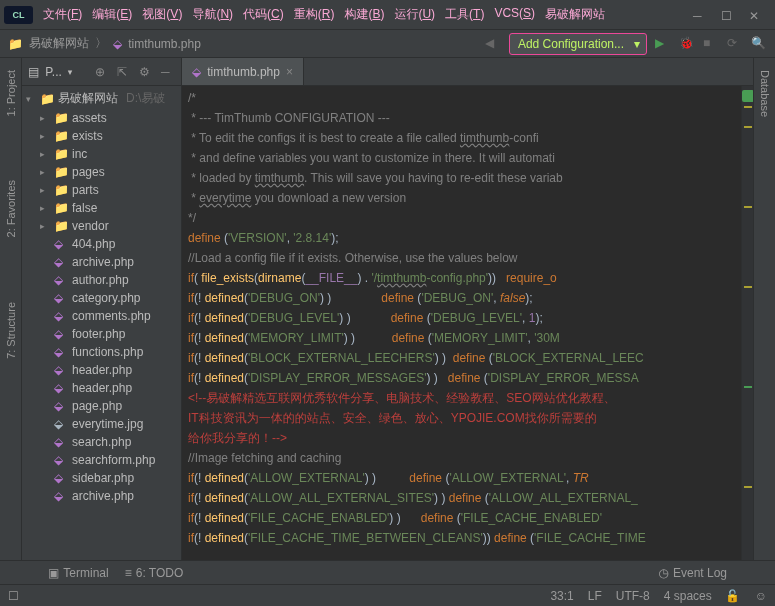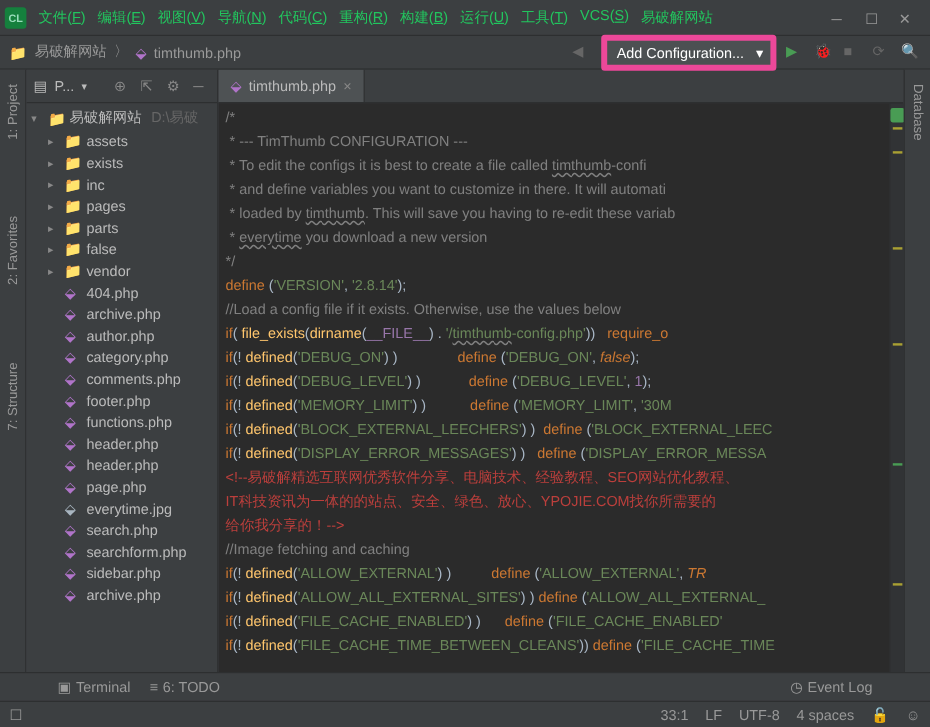--- a/index.html
+++ b/index.html
@@ -1,27 +1,27 @@
 <!DOCTYPE html>
 <html><head>
 <meta charset="utf-8">
 <style>
 *{margin:0;padding:0;box-sizing:border-box;font-family:'Segoe UI',sans-serif;font-size:12px}
 body{background:#3c3f41;color:#bbb;width:775px;height:606px;overflow:hidden;display:flex;flex-direction:column}
 .titlebar{height:30px;background:#3c3f41;display:flex;align-items:center;padding:0 4px;border-bottom:1px solid #2d2f30}
-.titlebar .logo{width:18px;height:18px;background:#15803d;border-radius:3px;margin-right:6px;display:flex;align-items:center;justify-content:center;color:#9db;font-weight:bold;font-size:9px}
+.titlebar .logo{width:29px;height:18px;background:#0f172a;border-radius:3px;margin-right:6px;display:flex;align-items:center;justify-content:center;color:#9db;font-weight:bold;font-size:9px}
 .menubar{display:flex;gap:2px;flex:1}
-.menu-item{padding:3px 4px;cursor:pointer;color:#22c55e}
+.menu-item{padding:3px 4px;cursor:pointer;color:#f9a8d4}
 .menu-item u{text-decoration:underline}
 .winbtns{display:flex;gap:16px;padding-right:10px}
 .winbtn{width:12px;height:12px;cursor:pointer;color:#999}
 .navbar{height:28px;background:#3c3f41;display:flex;align-items:center;padding:0 8px;border-bottom:1px solid #2d2f30}
 .breadcrumb{display:flex;align-items:center;gap:6px;flex:1;color:#999}
 .nav-right{display:flex;align-items:center;gap:8px}
-.dropdown{background:#4c5052;border:5px solid #ec4899;padding:3px 22px 3px 8px;color:#ffffff;border-radius:3px;position:relative}
+.dropdown{background:#4c5052;border:1px solid #ec4899;padding:3px 22px 3px 8px;color:#bef264;border-radius:3px;position:relative}
 .dropdown::after{content:'▾';position:absolute;right:6px}
 .nav-icon{width:16px;height:16px;color:#666;cursor:pointer}
 .main{flex:1;display:flex;overflow:hidden}
 .left-gutter{width:22px;background:#3c3f41;border-right:1px solid #2d2f30;display:flex;flex-direction:column;align-items:center;padding-top:6px;gap:12px}
 .gutter-tab{writing-mode:vertical-rl;transform:rotate(180deg);padding:6px 2px;color:#999;cursor:pointer;font-size:11px}
 .right-gutter{width:22px;background:#3c3f41;border-left:1px solid #2d2f30;display:flex;flex-direction:column;align-items:center;padding-top:6px}
 .project-panel{width:160px;background:#3c3f41;border-right:1px solid #2d2f30;display:flex;flex-direction:column;overflow:hidden}
 .panel-header{height:28px;display:flex;align-items:center;padding:0 6px;border-bottom:1px solid #2d2f30;gap:6px}
 .panel-icons{display:flex;gap:8px;margin-left:auto}
 .panel-icon{width:14px;height:14px;color:#888;cursor:pointer}

